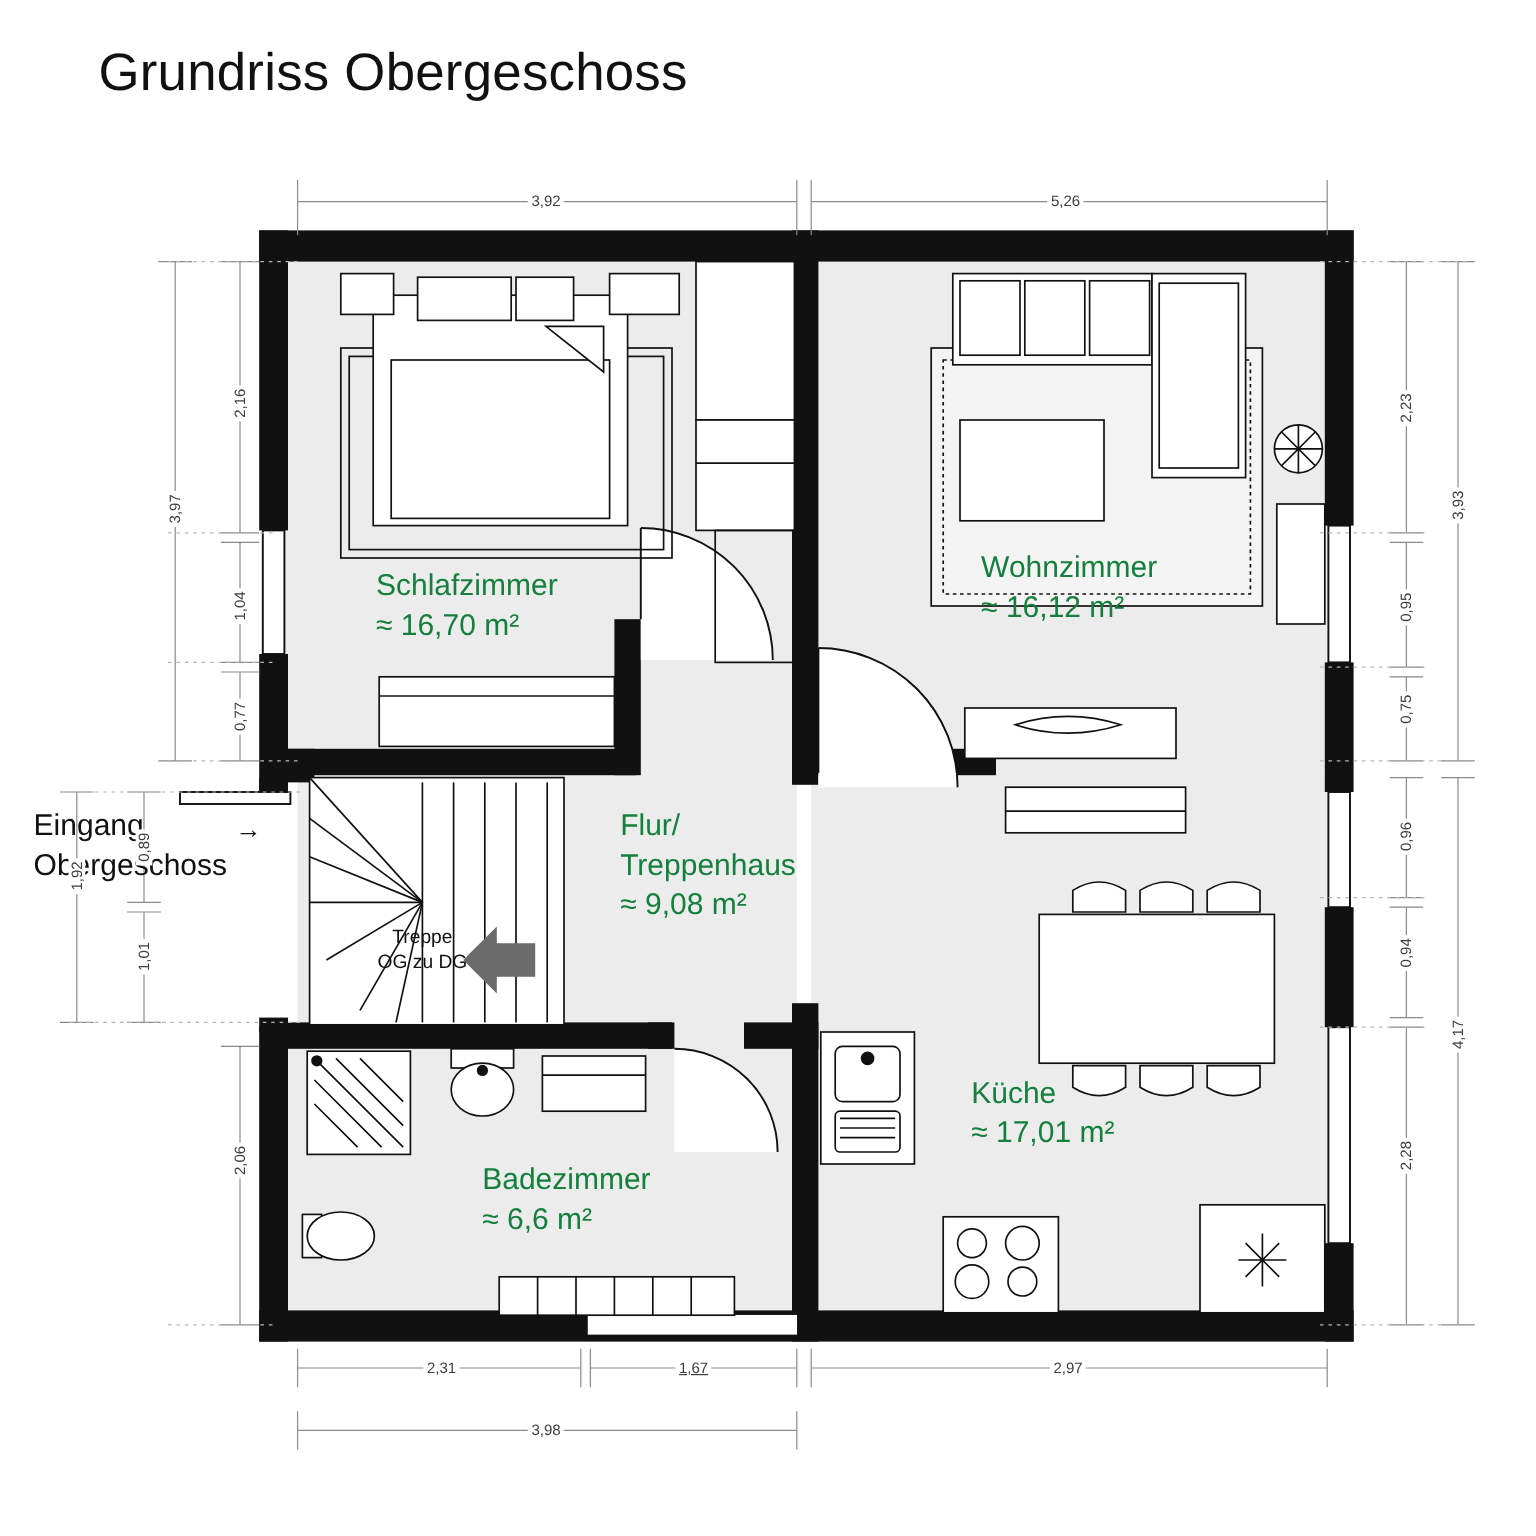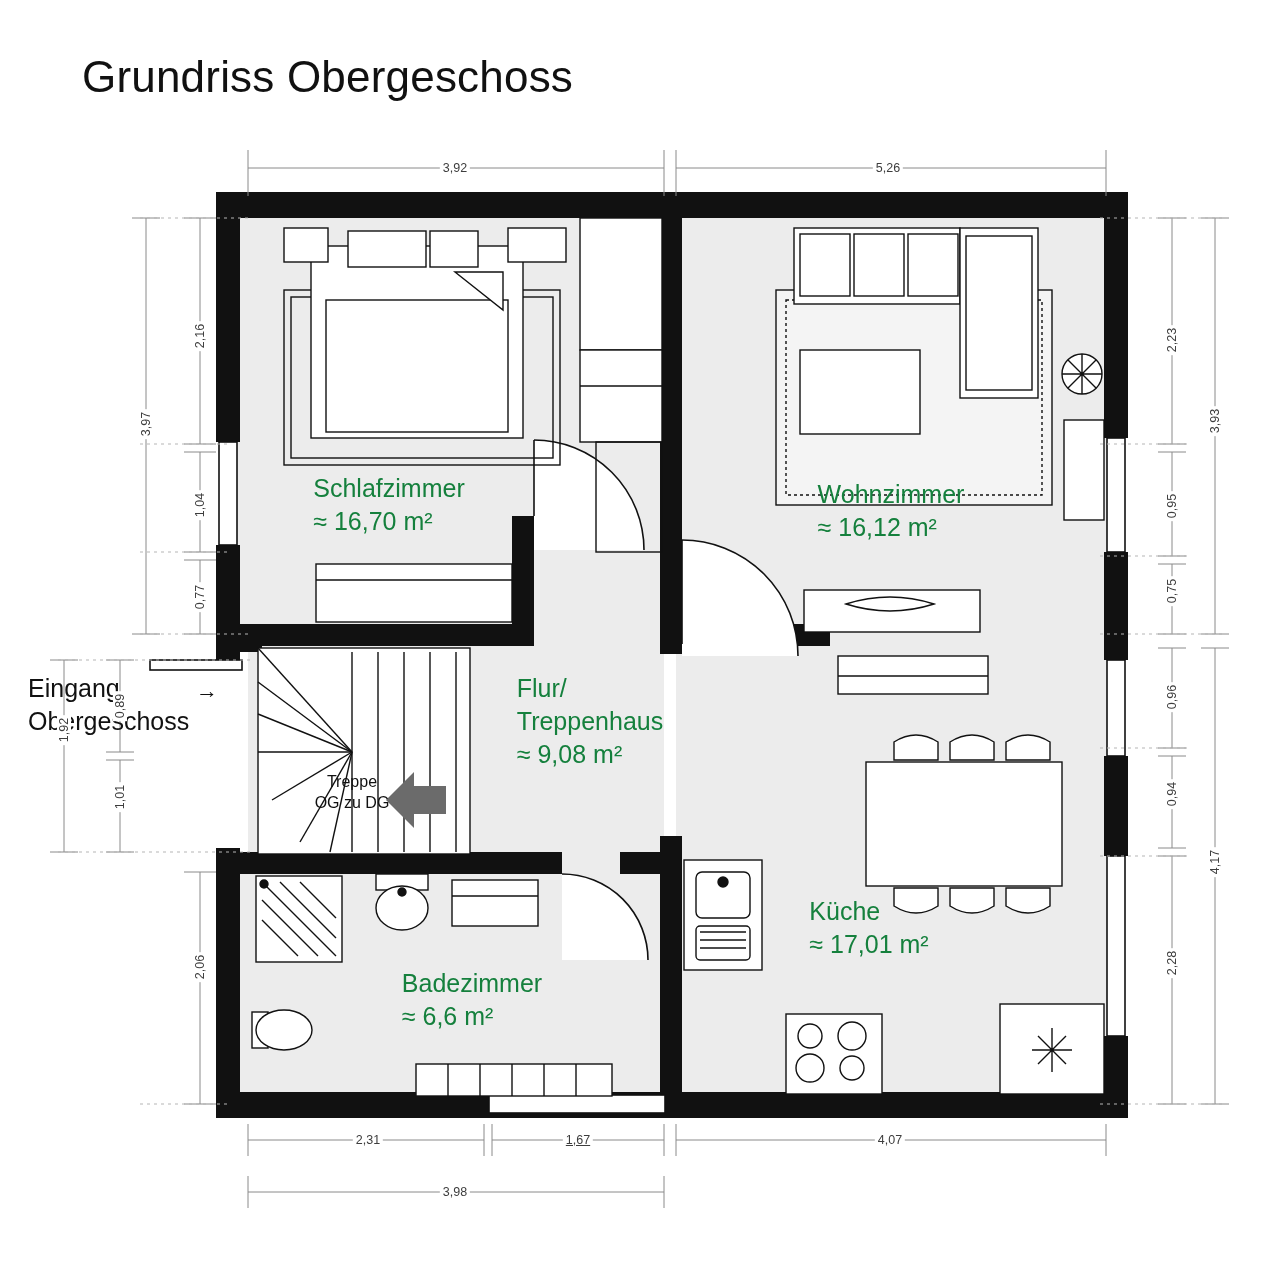--- a/index.html
+++ b/index.html
@@ -23,21 +23,20 @@
   }
   .title {
     position: absolute;
     left: 82px;
     top: 36px;
     font-size: 44px;
     line-height: 1.15;
     letter-spacing: 0.2px;
     color: #111111;
     white-space: nowrap;
-    margin-top: 16px;
   }
   .room-label {
     position: absolute;
     font-size: 25px;
     line-height: 1.32;
     color: #15803d;
     white-space: nowrap;
     transform: translateX(-50%);
   }
   .room-label .area {
@@ -378,21 +377,21 @@
       <line x1="1100" y1="1104" x2="1224" y2="1104"></line>
     </g>
 
   </svg>
 
   <div class="room-label" style="left:389px; top:472px;">
     <span>Schlafzimmer</span>
     <span class="area">≈ 16,70 m²</span>
   </div>
 
-  <div class="room-label" style="left:891px; top:478px;">
+  <div class="room-label" style="left:891px; top:457px;">
     <span>Wohnzimmer</span>
     <span class="area">≈ 16,12 m²</span>
   </div>
 
   <div class="room-label" style="left:590px; top:672px;">
     <span>Flur/</span>
     <span class="area">Treppenhaus</span>
     <span class="area">≈ 9,08 m²</span>
   </div>
 
@@ -416,21 +415,21 @@
     <div>OG zu DG</div>
   </div>
 
   <div style="position:absolute; left:196px; top:678px; font-size:22px; color:#111111;">→</div>
 
   <div class="dim-text" style="left:455px; top:168px;">3,92</div>
   <div class="dim-text" style="left:888px; top:168px;">5,26</div>
 
   <div class="dim-text" style="left:368px; top:1140px;">2,31</div>
   <div class="dim-text" style="left:578px; top:1140px;text-decoration:underline;">1,67</div>
-  <div class="dim-text" style="left:890px; top:1140px;">4,07</div>
+  <div class="dim-text" style="left:890px; top:1140px;">2,97</div>
   <div class="dim-text" style="left:455px; top:1192px;">3,98</div>
 
   <div class="dim-text vert" style="left:200px; top:336px;">2,16</div>
   <div class="dim-text vert" style="left:200px; top:505px;">1,04</div>
   <div class="dim-text vert" style="left:200px; top:597px;">0,77</div>
   <div class="dim-text vert" style="left:120px; top:706px;">0,89</div>
   <div class="dim-text vert" style="left:120px; top:797px;">1,01</div>
   <div class="dim-text vert" style="left:200px; top:967px;">2,06</div>
   <div class="dim-text vert" style="left:146px; top:424px;">3,97</div>
   <div class="dim-text vert" style="left:64px; top:730px;">1,92</div>

